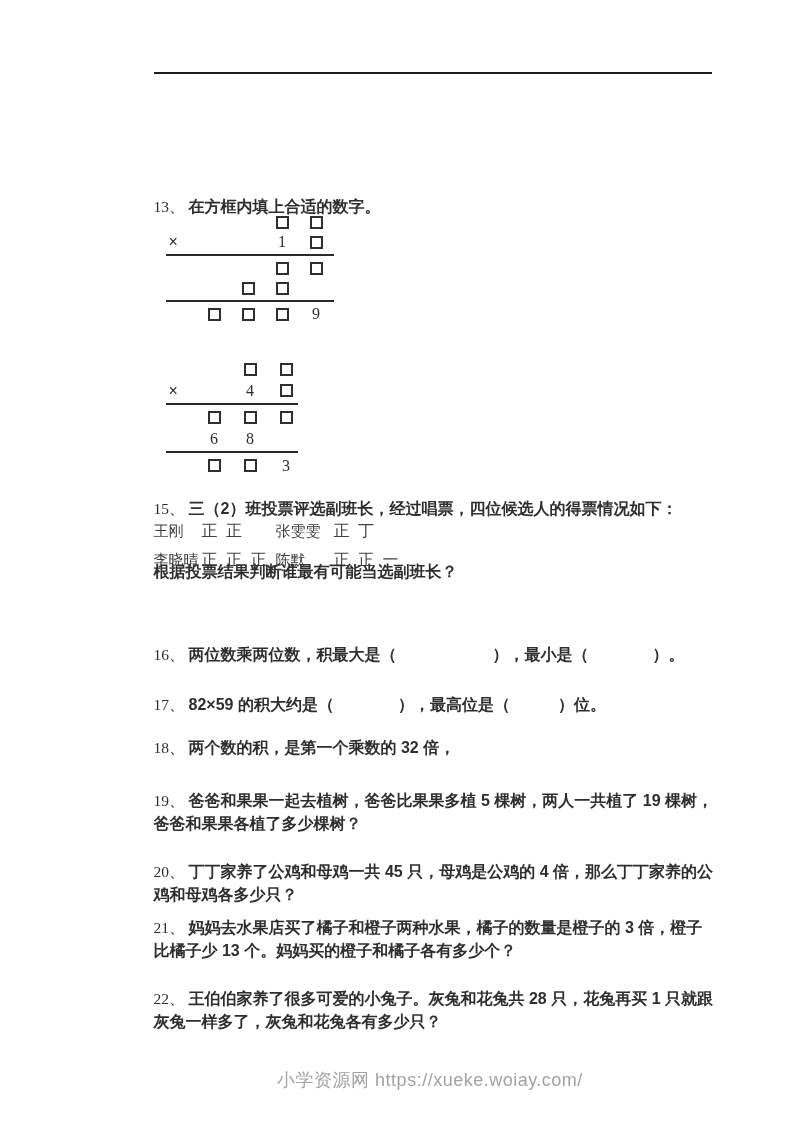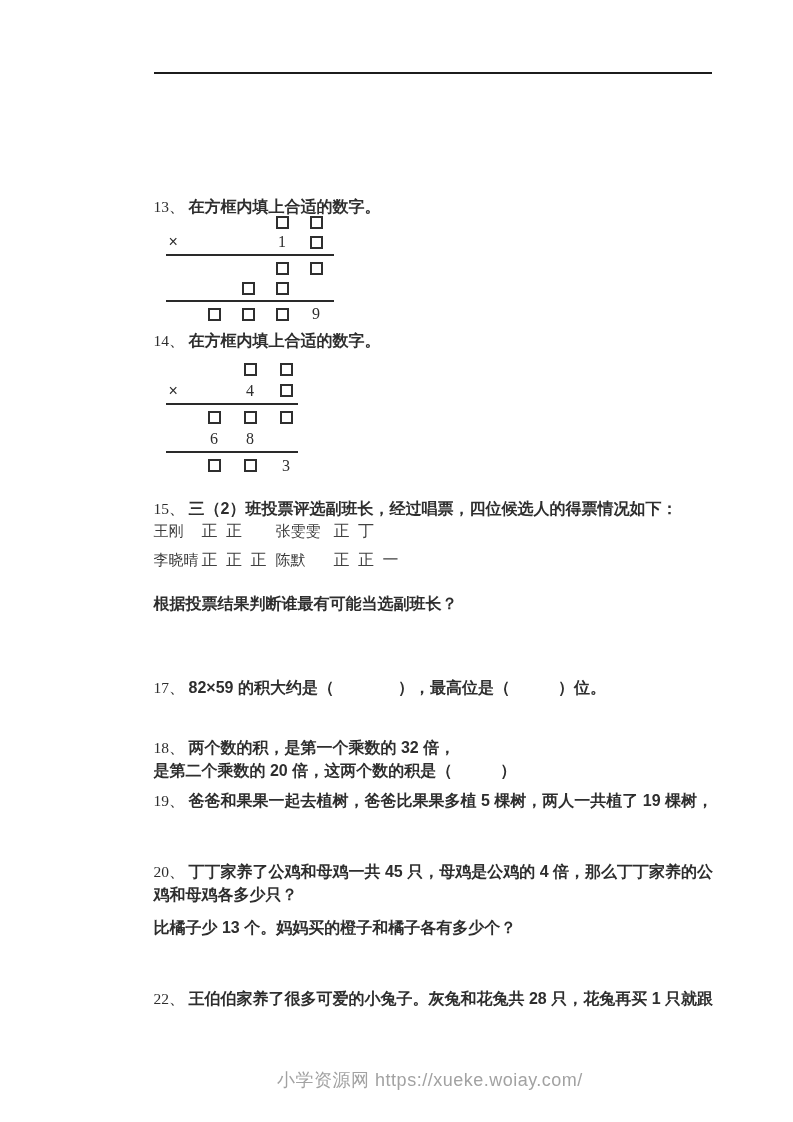--- a/index.html
+++ b/index.html
@@ -144,23 +144,20 @@
           <span class="slot">
             <span class="bx"></span>
           </span>
         </span>
       <span class="mcell">
           <span class="slot">9</span>
         </span>
     </div>
   </div>
 
-  <div class="prob" style="top:329px">
-    <span class="num">14、</span><span>在方框内填上合适的数字。</span>
-  </div>
   <div class="mulgrid g14" style="left:132px; top:359px">
     <div class="mrow">
       <span class="msign"></span>
       <span class="mcell"></span>
       <span class="mcell">
           <span class="slot">
             <span class="bx"></span>
           </span>
         </span>
       <span class="mcell">
@@ -239,44 +236,49 @@
       <span class="tname2">张雯雯</span>
       <span class="tmarks">正 丁</span>
     </div>
     <div class="trow">
       <span class="tname1">李晓晴</span>
       <span class="tmarks1 tmarks">正 正 正</span>
       <span class="tname2">陈默</span>
       <span class="tmarks">正 正 一</span>
     </div>
   </div>
-  <div class="prob" style="top:592px">根据投票结果判断谁最有可能当选副班长？</div>
-
-
-  <div class="prob" style="top:676px">
+  <div class="prob" style="top:560px">根据投票结果判断谁最有可能当选副班长？</div>
+
+  <div class="prob" style="top:643px">
+    <div><span class="num">16、</span><span>两位数乘两位数，积最大是（　　　　　　），最小是（　　　　）。</span></div>
+  </div>
+
+  <div class="prob" style="top:693px">
     <div><span class="num">17、</span><span>82×59 的积大约是（　　　　），最高位是（　　　）位。</span></div>
   </div>
 
   <div class="prob" style="top:736px">
     <div><span class="num">18、</span><span>两个数的积，是第一个乘数的 32 倍，</span></div>
-    <div>是第二个乘数的 20 倍，这两个数的积是（　　　）</div>
   </div>
 
   <div class="prob" style="top:789px">
     <div><span class="num">19、</span><span>爸爸和果果一起去植树，爸爸比果果多植 5 棵树，两人一共植了 19 棵树，</span></div>
+    <div>爸爸和果果各植了多少棵树？</div>
   </div>
 
   <div class="prob" style="top:860px">
     <div><span class="num">20、</span><span>丁丁家养了公鸡和母鸡一共 45 只，母鸡是公鸡的 4 倍，那么丁丁家养的公</span></div>
     <div>鸡和母鸡各多少只？</div>
   </div>
 
   <div class="prob" style="top:916px">
+    <div><span class="num">21、</span><span>妈妈去水果店买了橘子和橙子两种水果，橘子的数量是橙子的 3 倍，橙子</span></div>
     <div>比橘子少 13 个。妈妈买的橙子和橘子各有多少个？</div>
   </div>
 
   <div class="prob" style="top:987px">
     <div><span class="num">22、</span><span>王伯伯家养了很多可爱的小兔子。灰兔和花兔共 28 只，花兔再买 1 只就跟</span></div>
+    <div>灰兔一样多了，灰兔和花兔各有多少只？</div>
   </div>
 
   <div class="footer">小学资源网 https://xueke.woiay.com/</div>
 
 </div>
 
 </body></html>

